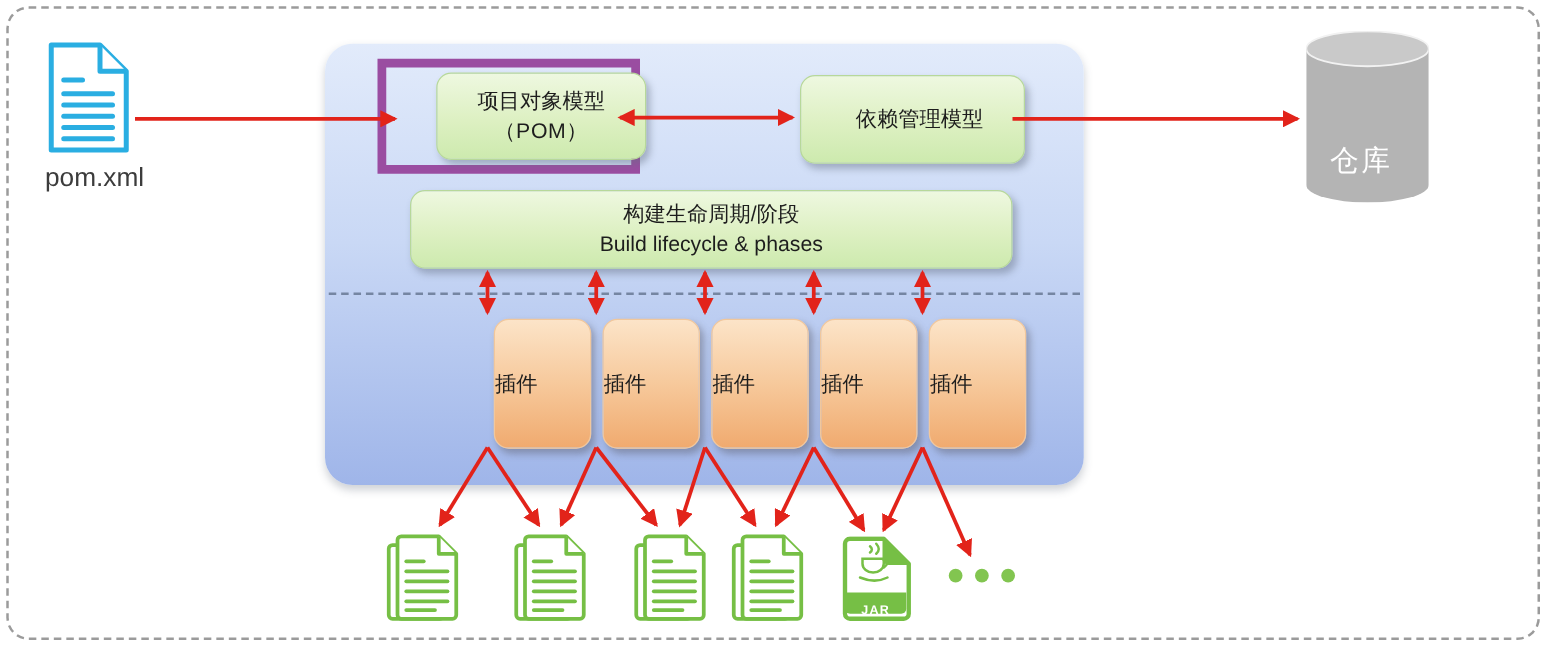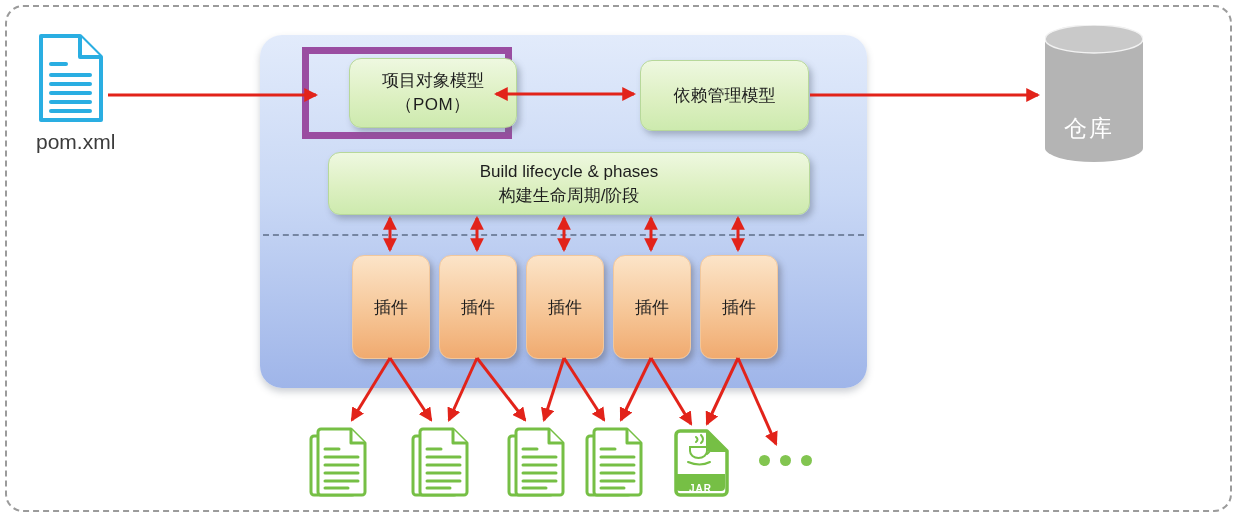--- a/index.html
+++ b/index.html
@@ -28,30 +28,30 @@
   .gbox{
     position:absolute;z-index:10;border-radius:12px;
     background:linear-gradient(180deg,#eef8e0 0%,#ddf0c2 55%,#cdeaae 100%);
     border:1px solid #b7d89a;
     box-shadow:3px 4px 6px rgba(100,110,130,.45);
     display:flex;flex-direction:column;align-items:center;justify-content:center;
     color:#1d1d1d;font-size:17px;line-height:1.4;text-align:center;
   }
   .gbox .l2{letter-spacing:.5px;}
   #pom-box{left:325px;top:58px;width:166px;height:68px;margin-left:24px;}
-  #dep-box{left:640px;top:60px;width:167px;height:69px;}
+  #dep-box{left:640px;top:60px;width:167px;height:69px;padding-left:11px;}
   #lifecycle-box{left:328px;top:152px;width:480px;height:61px;}
   .plugin{
     position:absolute;top:255px;width:76px;height:102px;z-index:10;
     border-radius:12px;
     background:linear-gradient(180deg,#fce4c8 0%,#f6c697 55%,#f0aa6f 100%);
     border:1px solid #f1c79c;
     box-shadow:3px 4px 6px rgba(90,90,105,.45);
-    display:flex;align-items:center;justify-content:center;
-    color:#1d1d1d;font-size:17px;
+    display:flex;align-items:center;justify-content:flex-start;
+    color:#1d1d1d;font-size:17px;margin-left:43px;
   }
   .pom-file{position:absolute;left:36px;top:33px;width:70px;z-index:10;text-align:center;}
   .pom-file .label{display:block;margin-top:3px;font-size:21px;color:#3c3c3c;}
   .artifact{position:absolute;top:426px;width:62px;height:72px;z-index:10;}
   .jar-wrap{position:absolute;left:672px;top:429px;width:57px;height:68px;z-index:10;}
   .jar-label{
     position:absolute;left:0;right:0;bottom:3px;text-align:center;
     color:#ffffff;font-weight:bold;font-size:10px;letter-spacing:1px;
   }
   .dots{position:absolute;left:759px;top:455px;display:flex;gap:10px;z-index:10;}
@@ -94,22 +94,22 @@
   </div>
 
   <div class="gbox" id="pom-box">
     <span>项目对象模型</span>
     <span class="l2">（POM）</span>
   </div>
   <div class="gbox" id="dep-box">
     <span>依赖管理模型</span>
   </div>
   <div class="gbox" id="lifecycle-box">
+    <span>构建生命周期/阶段</span>
     <span>Build lifecycle &amp; phases</span>
-    <span>构建生命周期/阶段</span>
   </div>
 
   <div class="plugin" style="left:352px">
       <span>插件</span>
     </div>
   <div class="plugin" style="left:439px">
       <span>插件</span>
     </div>
   <div class="plugin" style="left:526px">
       <span>插件</span>

